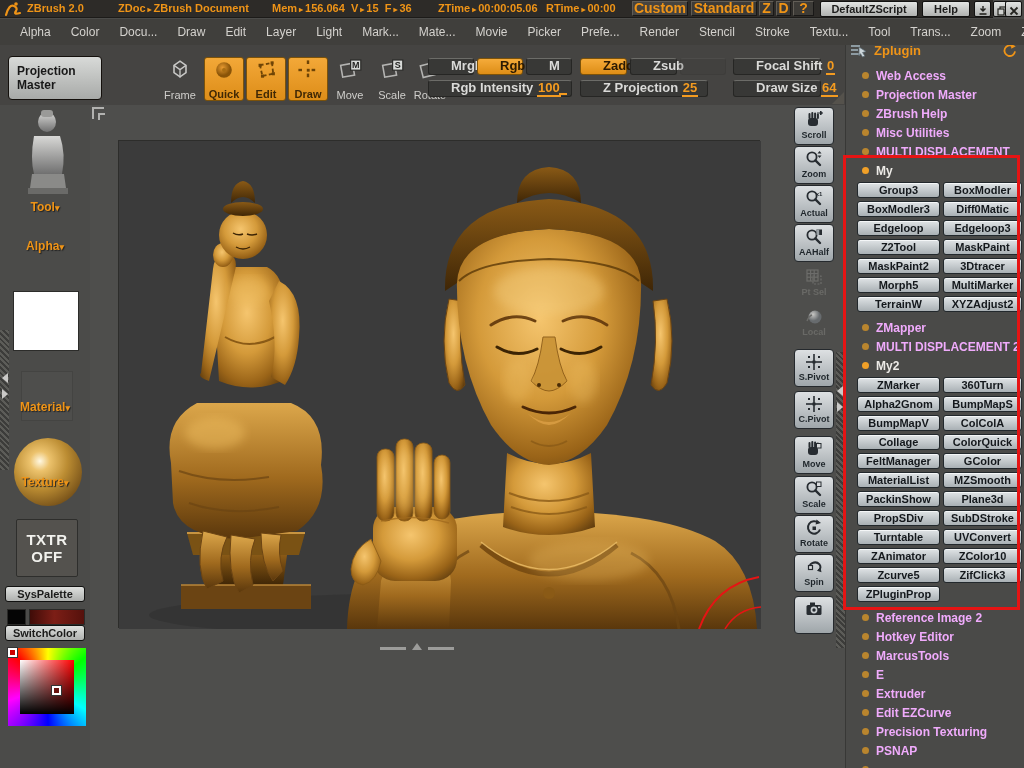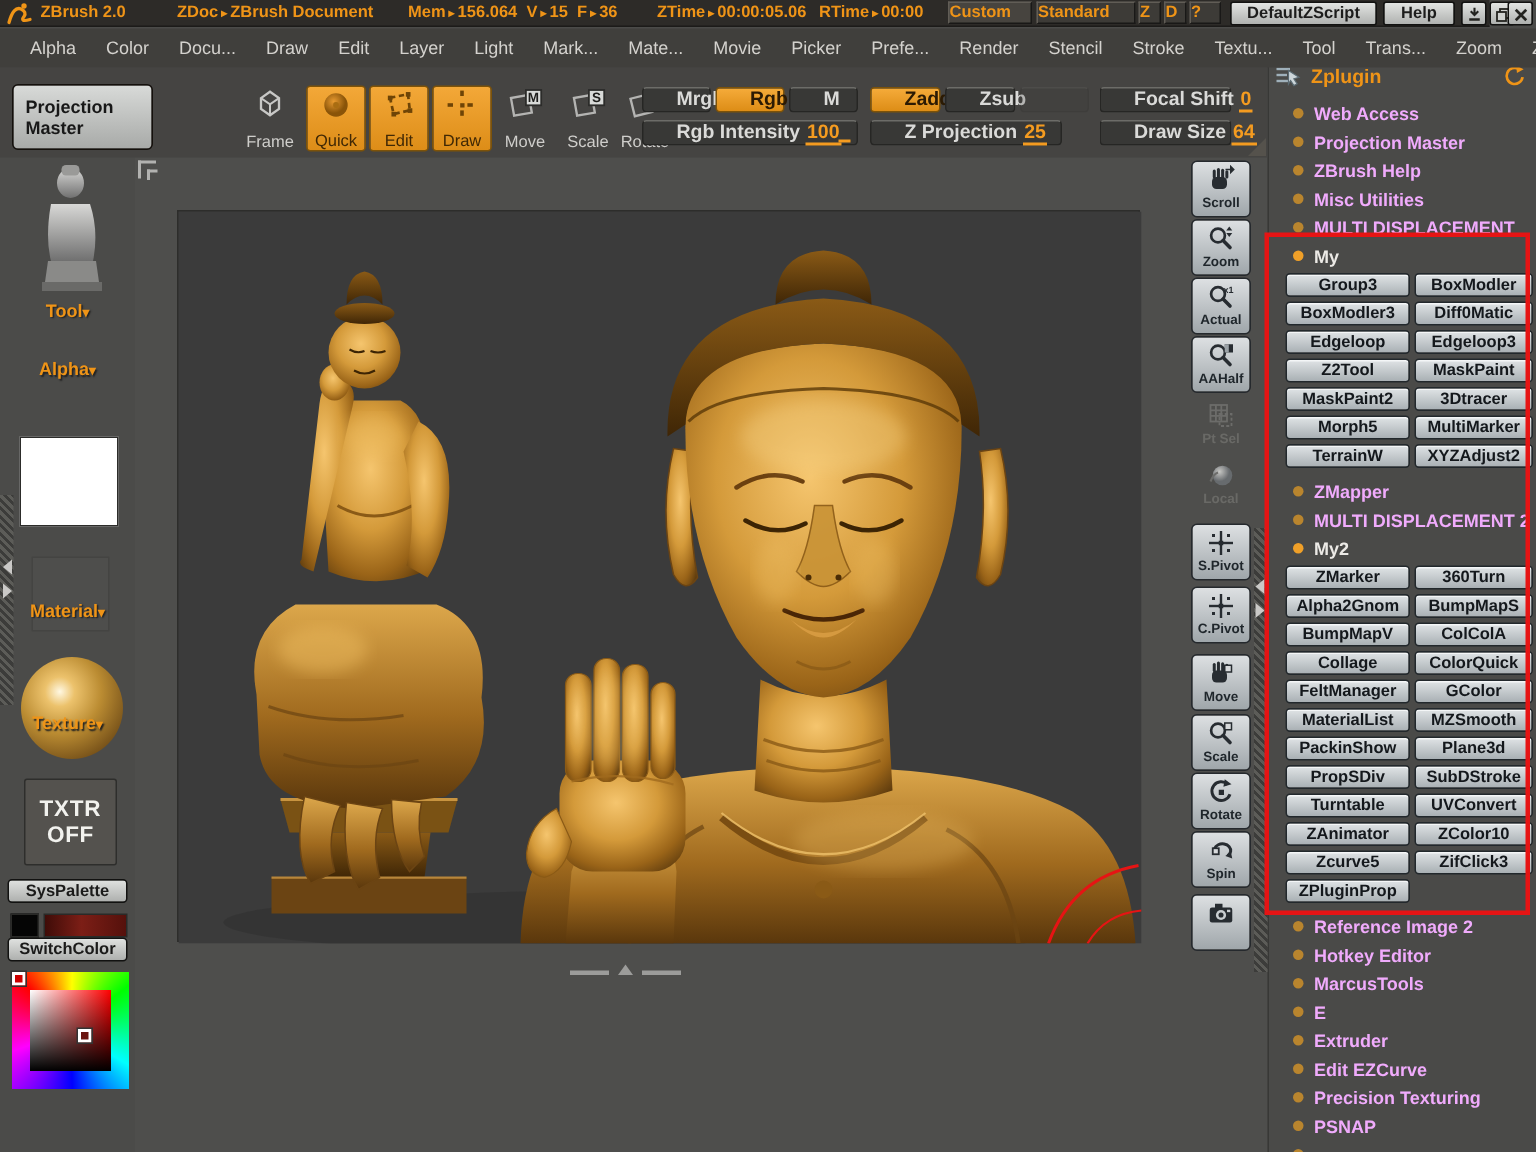--- a/index.html
+++ b/index.html
@@ -6,22 +6,22 @@
   html,body { width:1024px; height:768px; overflow:hidden; }
   body { font-family:"Liberation Sans", sans-serif; background:#4b4b49; position:relative; }
   .abs { position:absolute; }
 
   
   #titlebar { position:absolute; left:0; top:0; width:993px; height:18px;
     background:#2d2b28; border-bottom:1px solid #1c1b19; z-index:30; }
   #titlebar .t { position:absolute; top:2px; color:#ef9417; font-weight:bold; font-size:11px; white-space:nowrap; }
   .tsep { color:#ef9417; font-size:8px; padding:0 2px; }
   .tbtn-dark { position:absolute; top:1px; height:15px; background:#3d3b37; border:1px solid #191817;
-    border-top-color:#615d56; border-left-color:#615d56; color:#ef9417; font-weight:bold; font-size:11px;
-    text-align:left; line-height:13px; cursor:default; }
+    border-top-color:#615d56; border-left-color:#615d56; color:#ef9417; font-weight:bold; font-size:14px;
+    text-align:center; line-height:13px; cursor:default; }
   .tbtn-light { position:absolute; top:1px; height:16px; background:linear-gradient(#e2e4e2,#b0b2b0);
     border:1px solid #121211; border-radius:2px; color:#1d1d1c; font-weight:bold; font-size:11px;
     text-align:center; line-height:14px; }
   .winbtn { position:absolute; top:1px; width:17px; height:16px; background:linear-gradient(#e2e4e2,#aeb0ae);
     border:1px solid #121211; border-radius:2px; text-align:center; }
   .winbtn svg { margin-top:2px; }
 
   
   #menubar { position:absolute; left:0; top:19px; width:1024px; height:26px; background:#403f3c;
     display:flex; align-items:center; padding-left:10px; z-index:25; }
@@ -30,21 +30,21 @@
   
   #toolbar { position:absolute; left:0; top:45px; width:845px; height:60px; background:#454442; z-index:20; }
   #pm-btn { position:absolute; left:8px; top:11px; width:94px; height:44px;
     background:linear-gradient(#d8dad8,#a8aaa8); border:1px solid #14100c; border-radius:4px;
     color:#181818; font-weight:bold; font-size:12px; line-height:14px; padding:7px 0 0 8px; }
   #pm-fold { position:absolute; right:1px; bottom:1px; width:0; height:0;
     border-left:12px solid transparent; border-bottom:12px solid #55524c; }
   .tool-ic { position:absolute; top:12px; width:40px; height:44px; display:flex; flex-direction:column;
     align-items:center; justify-content:space-between; color:#cfcecb; font-size:11px; }
   .tool-ic.orange { background:linear-gradient(#f3a838,#dd8d18); border:1px solid #7c5209; border-radius:3px;
-    color:#402805; font-weight:normal; }
+    color:#402805; font-weight:bold; }
   .pill { position:absolute; height:17px; background:#383836; border:1px solid #262624;
     border-top-color:#6c6c68; border-radius:3px; color:#dadad8; font-weight:bold; font-size:13px;
     line-height:14px; padding:0 22px; white-space:nowrap; }
   .pill.active { background:linear-gradient(#f5ab3a,#dd8d16); color:#2b1a03; border-color:#7c5209; }
   .pill .val { color:#f49b20; border-bottom:2px solid #f49b20; padding:0 1px; }
   .pill.ghost { opacity:.22; }
   .notch { position:absolute; right:4px; bottom:1px; width:8px; height:2px; background:#f49b20; }
 
   
   #left-sidebar { position:absolute; left:0; top:105px; width:90px; height:663px; background:#4b4b49; z-index:10; }

